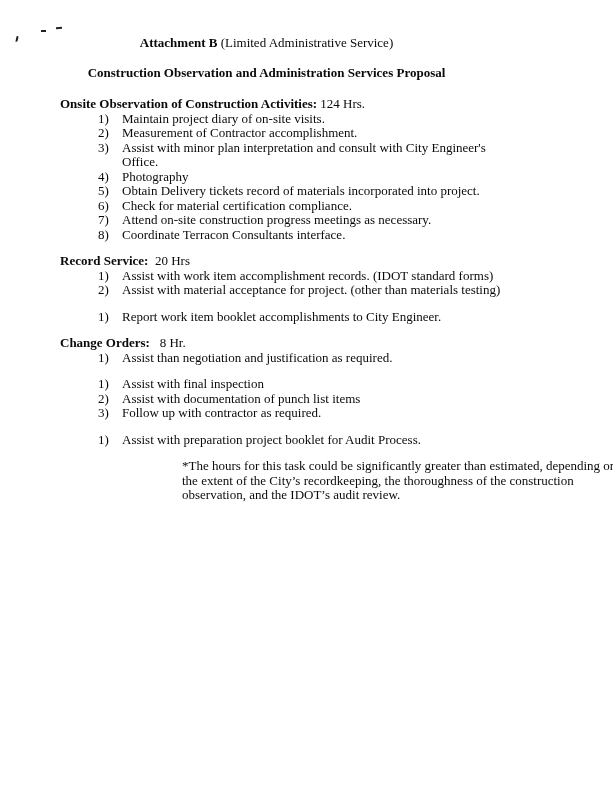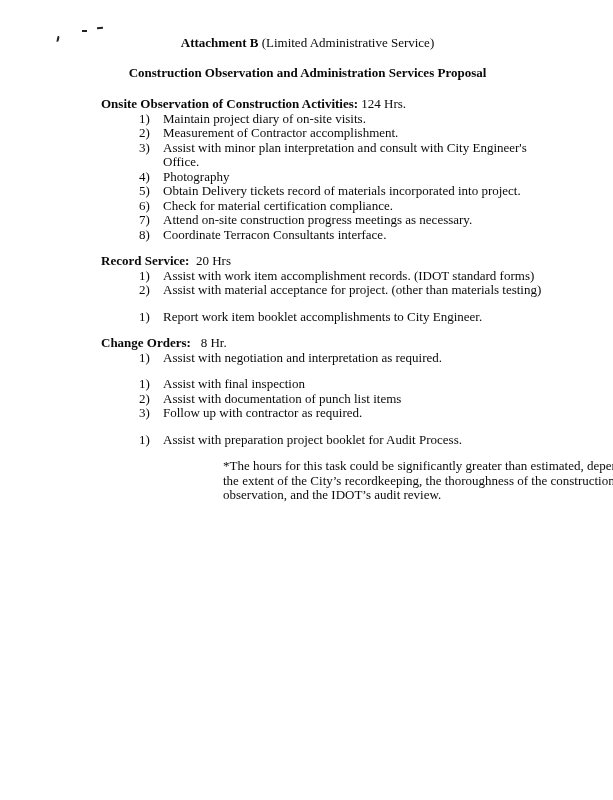--- a/index.html
+++ b/index.html
@@ -6,21 +6,21 @@
   body{
     width:613px;height:800px;
     background:#ffffff;
     font-family:"Liberation Serif","DejaVu Serif",serif;
     font-size:13px;line-height:14.5px;
     color:#0a0a0a;
     position:relative;
     overflow:hidden;
     -webkit-font-smoothing:antialiased;
   }
-  .page{position:relative;width:533px;height:800px;margin-left:41px;}
+  .page{position:relative;width:533px;height:800px;}
   
   .artifact{position:absolute;background:#222;}
   .artifact.comma{left:16px;top:36px;width:2px;height:6px;border-radius:1px 1px 2px 0;transform:rotate(12deg);}
   .artifact.dot1{left:41px;top:30px;width:5px;height:2px;}
   .artifact.dot2{left:56px;top:27px;width:6px;height:2px;transform:rotate(-4deg);}
   .header{padding-top:36px;text-align:center;}
   .b{font-weight:bold;}
   .attachment-line{margin:0;}
   .titles{margin-top:15px;}
   .content{margin-left:60px;margin-right:18px;}
@@ -112,21 +112,21 @@
               <span class="txt">Report work item booklet accomplishments to City Engineer.</span>
             </li>
           </ol>
   </section>
 
   <section class="section">
     <div class="heading"><span class="b">Change Orders:</span><span class="hours">   8 Hr.</span></div>
     <ol class="items">
             <li>
               <span class="num">1)</span>
-              <span class="txt">Assist with negotiation and interpretation as required.</span>
+              <span class="txt">Assist than negotiation and justification as required.</span>
             </li>
           </ol>
   </section>
 
   <section class="section">
     <ol class="items">
             <li>
               <span class="num">1)</span>
               <span class="txt">Assist with final inspection</span>
             </li>

